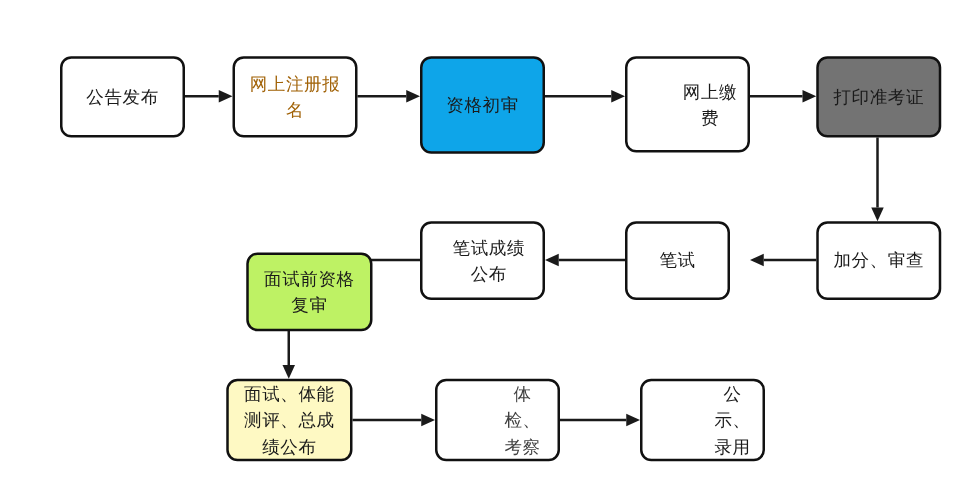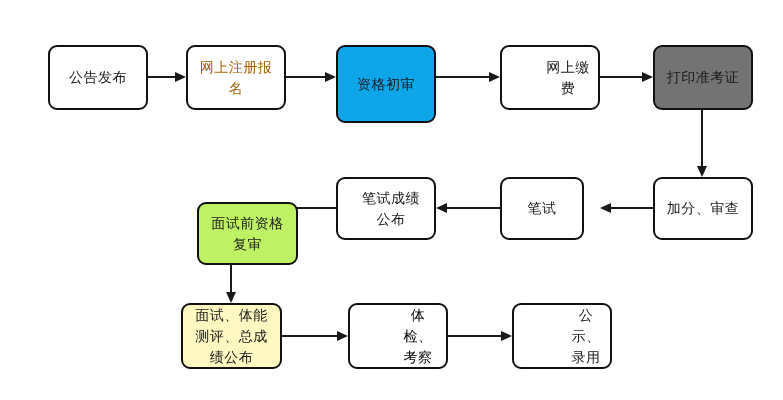--- a/index.html
+++ b/index.html
@@ -104,21 +104,21 @@
   <div id="node-layer">
       <div class="node" style="left: 48px; top: 45px; width: 100px; height: 65px; background: rgb(255, 255, 255); border-color: rgb(17, 17, 17);">
         <span class="node-label" style="color: rgb(26, 26, 26);">公告发布</span>
       </div>
       <div class="node" style="left: 186px; top: 45px; width: 100px; height: 65px; background: rgb(255, 255, 255); border-color: rgb(17, 17, 17);">
         <span class="node-label" style="color: #a16207;">网上注册报名</span>
       </div>
       <div class="node" style="left: 336px; top: 45px; width: 100px; height: 78px; background: #0ea5e9; border-color: rgb(17, 17, 17);">
         <span class="node-label" style="color: rgb(26, 26, 26);">资格初审</span>
       </div>
-      <div class="node" style="left: 500px; top: 45px; width: 100px; height: 65px; background: rgb(255, 255, 255); border-color: rgb(17, 17, 17); padding-left: 36px;">
+      <div class="node" style="left: 500px; top: 45px; width: 100px; height: 77px; background: rgb(255, 255, 255); border-color: rgb(17, 17, 17); padding-left: 36px;">
         <span class="node-label" style="color: rgb(26, 26, 26);">网上缴费</span>
       </div>
       <div class="node" style="left: 653px; top: 45px; width: 100px; height: 65px; background: #737373; border-color: rgb(17, 17, 17);">
         <span class="node-label" style="color: rgb(26, 26, 26);">打印准考证</span>
       </div>
       <div class="node" style="left: 653px; top: 177px; width: 100px; height: 63px; background: rgb(255, 255, 255); border-color: rgb(17, 17, 17);">
         <span class="node-label" style="color: rgb(26, 26, 26);">加分、审查</span>
       </div>
       <div class="node" style="left: 500px; top: 177px; width: 84px; height: 63px; background: rgb(255, 255, 255); border-color: rgb(17, 17, 17);">
         <span class="node-label" style="color: rgb(26, 26, 26);">笔试</span>
@@ -126,20 +126,20 @@
       <div class="node" style="left: 336px; top: 177px; width: 100px; height: 63px; background: rgb(255, 255, 255); border-color: rgb(17, 17, 17); padding-left: 10px;">
         <span class="node-label" style="color: rgb(26, 26, 26);">笔试成绩公布</span>
       </div>
       <div class="node" style="left: 197px; top: 177px; width: 101px; height: 63px; background: #bef264; border-color: rgb(17, 17, 17); margin-top: 25px;">
         <span class="node-label" style="color: rgb(26, 26, 26);">面试前资格复审</span>
       </div>
       <div class="node" style="left: 181px; top: 303px; width: 101px; height: 66px; background: #fef9c3; border-color: rgb(17, 17, 17);">
         <span class="node-label" style="color: rgb(26, 26, 26);">面试、体能测评、总成绩公布</span>
       </div>
       <div class="node" style="left: 348px; top: 303px; width: 100px; height: 66px; background: rgb(255, 255, 255); border-color: rgb(17, 17, 17);">
-        <span class="node-label" style="color: #000000; margin-left: 40px;">体检、考察</span>
+        <span class="node-label" style="color: #404040; margin-left: 40px;">体检、考察</span>
       </div>
       <div class="node" style="left: 512px; top: 303px; width: 100px; height: 66px; background: rgb(255, 255, 255); border-color: rgb(17, 17, 17); padding-left: 48px;">
         <span class="node-label" style="color: rgb(26, 26, 26);">公示、录用</span>
       </div>
     </div>
 
 </div>
 
 </body></html>

